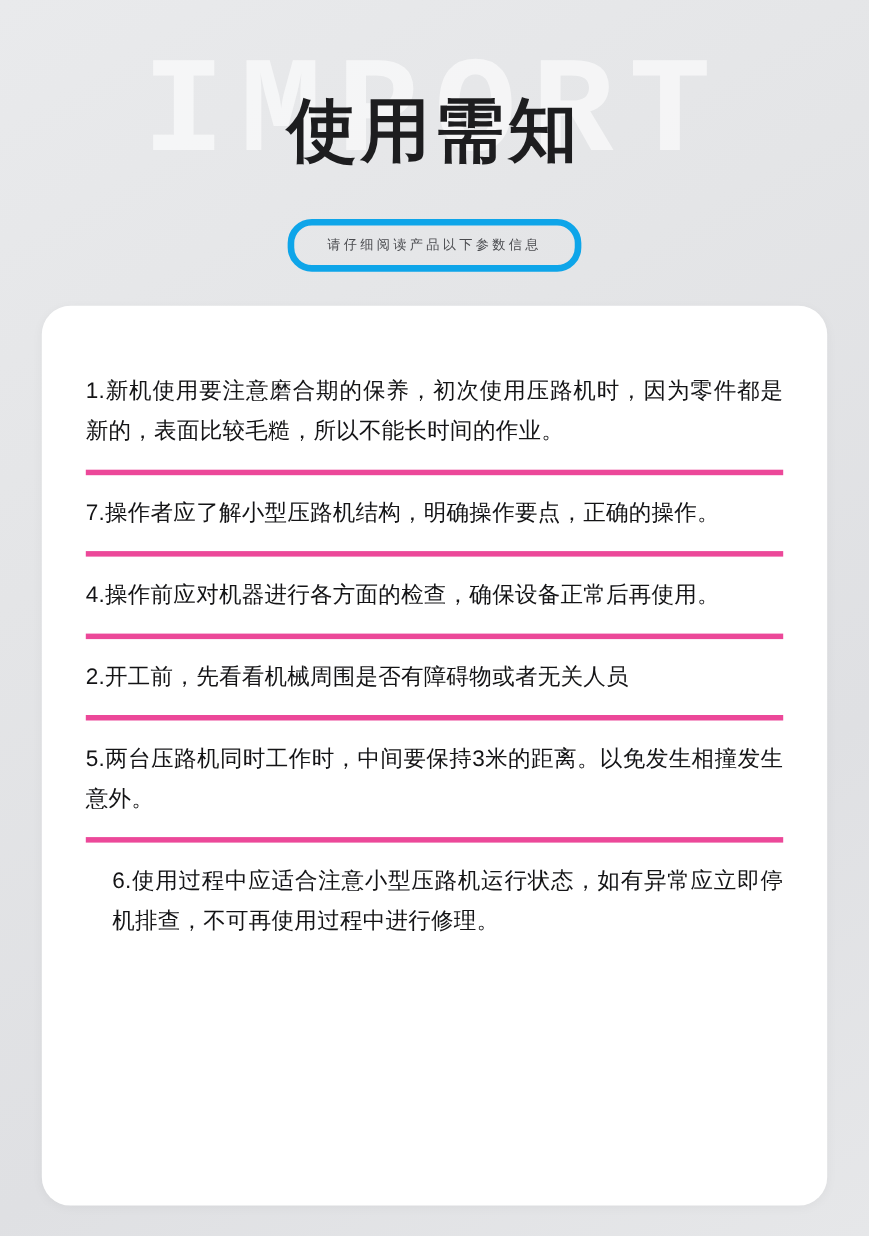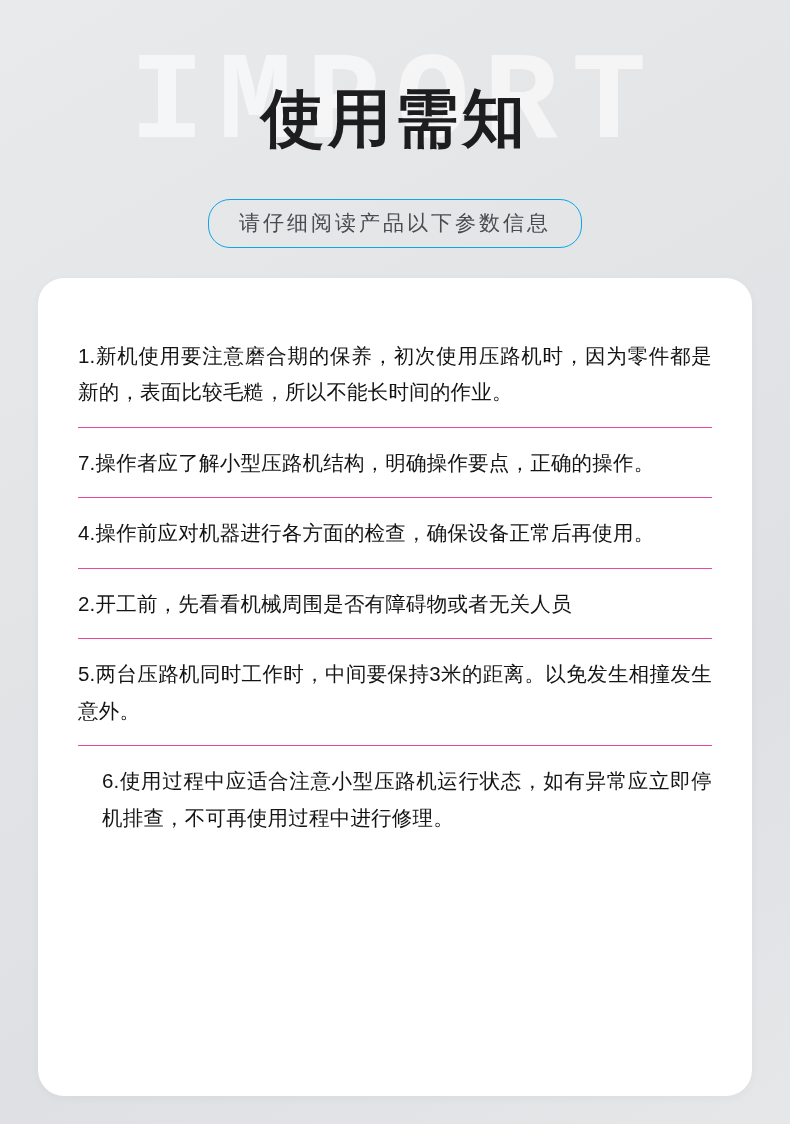--- a/index.html
+++ b/index.html
@@ -57,24 +57,24 @@
     color: #1d1d1f;
     letter-spacing: 4px;
     line-height: 1.15;
   }
 
   .subtitle-pill {
     position: absolute;
     top: 199px;
     left: 50%;
     transform: translateX(-50%);
-    border: 1px solid #0ea5e9;
+    border: 6px solid #0ea5e9;
     border-radius: 22px;
     padding: 9px 30px 10px 30px;
-    font-size: 21px;
+    font-size: 12px;
     color: #4a4b4f;
     letter-spacing: 3px;
     background: transparent;
     white-space: nowrap;
     text-align: center;
   }
 
   
   .card {
     position: absolute;
@@ -93,21 +93,21 @@
     display: block;
   }
 
   .item {
     font-size: 20.5px;
     line-height: 1.78;
     color: #141416;
     letter-spacing: 0.2px;
     padding: 0 0 16px 0;
     margin: 0 0 0 0;
-    border-bottom: 1px solid #ec4899;
+    border-bottom: 5px solid #ec4899;
     text-align: justify;
   }
   .item + .item {
     padding-top: 17px;
   }
   .item.last {
     border-bottom: none;
     margin-left: 24px;
   }
 </style>

